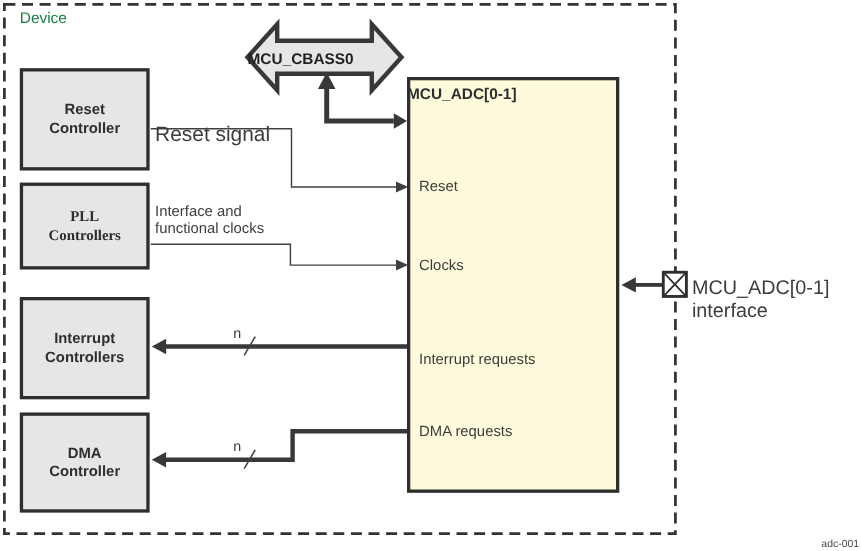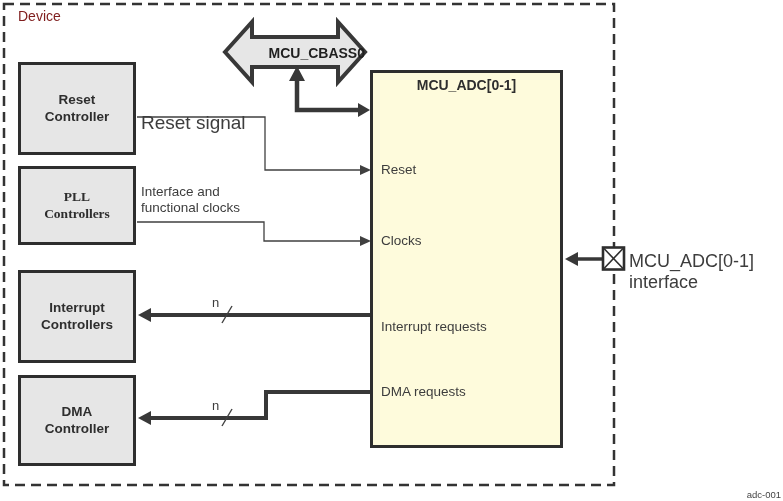--- a/index.html
+++ b/index.html
@@ -6,44 +6,44 @@
   .stage{
     position:relative;
     width:783px;height:501px;
     background:#ffffff;
     font-family:"Liberation Sans","DejaVu Sans",sans-serif;
     color:#3d3d3d;
     overflow:hidden;
   }
   .wires{position:absolute;left:0;top:0;width:783px;height:501px;}
   .lbl{position:absolute;white-space:pre-line;line-height:1.18;}
-  .device-label{left:18px;top:8px;font-size:14px;color:#7f1d1d;}
+  .device-label{left:18px;top:8px;font-size:14px;color:#15803d;}
   .block{
     position:absolute;left:18px;width:118px;
     background:#e6e6e6;border:3px solid #2e2e2e;
     box-sizing:border-box;
     display:flex;align-items:center;justify-content:center;
     text-align:center;font-weight:bold;font-size:13.5px;color:#2e2e2e;
     white-space:pre-line;line-height:1.25;
   }
   .block-reset{top:62px;height:93px;}
   .block-pll{top:166px;height:79px;font-family:Liberation Serif, serif;}
   .block-int{top:270px;height:93px;}
   .block-dma{top:375px;height:91px;}
   .adc-box{
     position:absolute;left:370px;top:70px;width:193px;height:378px;
     background:#fefbdc;border:3px solid #2e2e2e;box-sizing:border-box;
   }
-  .adc-title{left:370px;top:77px;width:193px;text-align:center;font-weight:bold;font-size:14px;color:#2e2e2e;}
+  .adc-title{left:370px;top:77px;width:193px;text-align:left;font-weight:bold;font-size:14px;color:#2e2e2e;}
   .port{left:381px;font-size:13.5px;color:#3d3d3d;}
   .port-reset{top:162px;}
   .port-clocks{top:233px;}
   .port-irq{top:307px;margin-top:12px;}
   .port-dma{top:384px;}
-  .bus-label{left:225px;top:45px;width:140px;text-align:right;font-weight:bold;font-size:14px;color:#1f1f1f;}
+  .bus-label{left:225px;top:45px;width:140px;text-align:left;font-weight:bold;font-size:14px;color:#1f1f1f;}
   .sig-reset{left:141px;top:112px;font-size:19px;}
   .sig-clocks{left:141px;top:184px;font-size:13.5px;line-height:1.18;}
   .nwidth{font-size:13px;color:#3d3d3d;}
   .n-irq{left:212px;top:295px;}
   .n-dma{left:212px;top:398px;}
   .iface-label{left:629px;top:251px;font-size:18px;color:#3d3d3d;}
   .figure-id{right:2px;bottom:1px;font-size:9.5px;color:#444;}
 </style>
 </head>
 <body>

